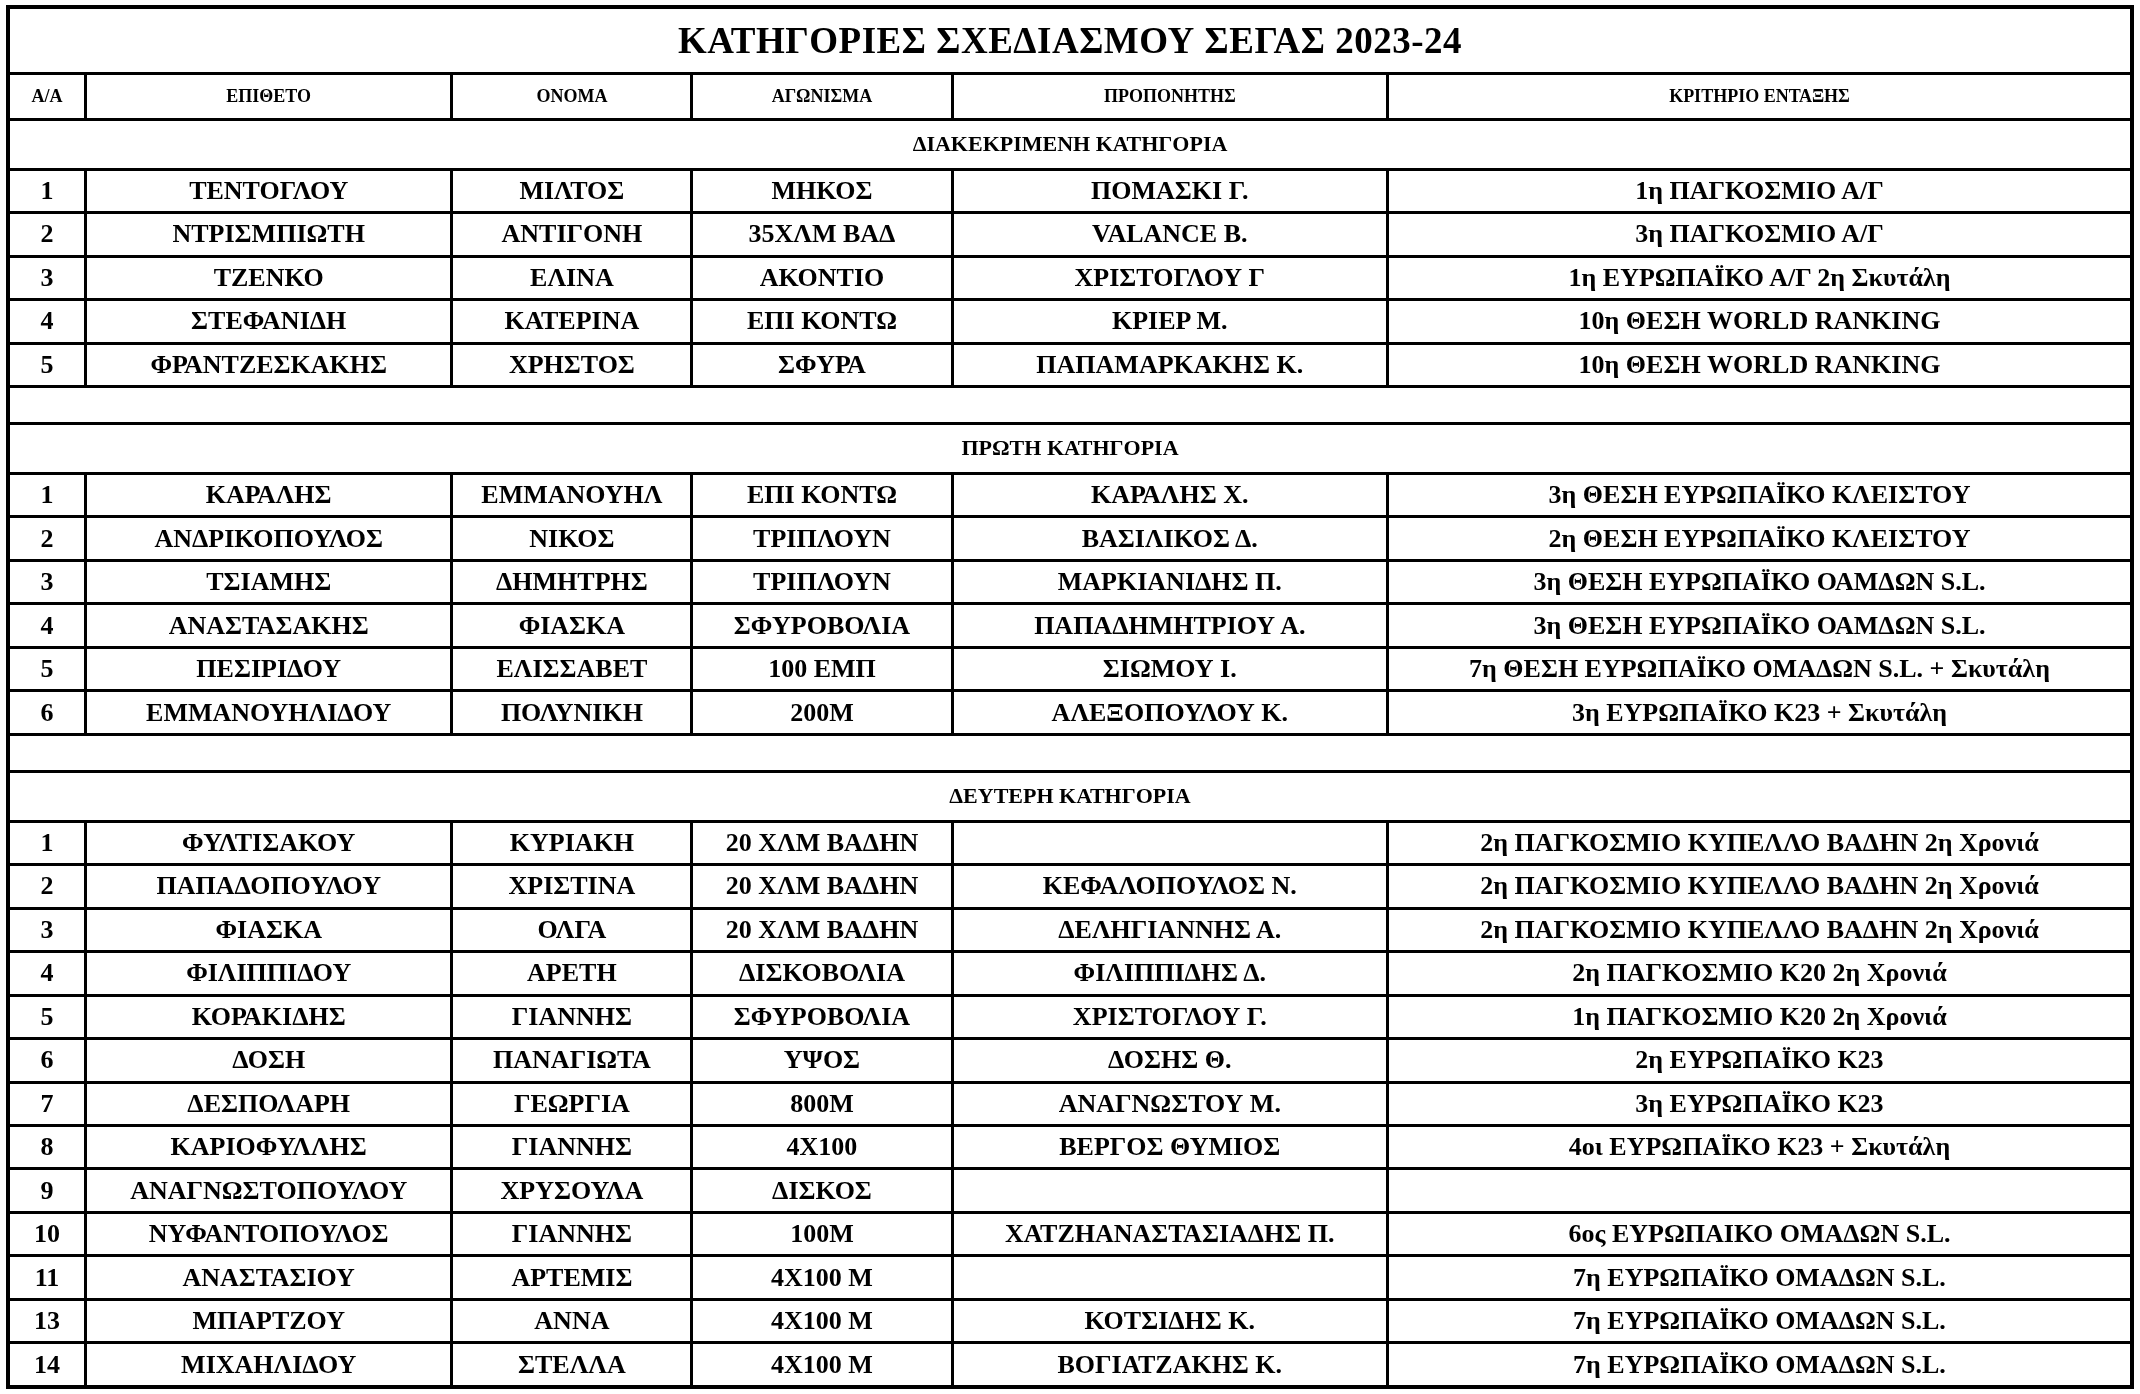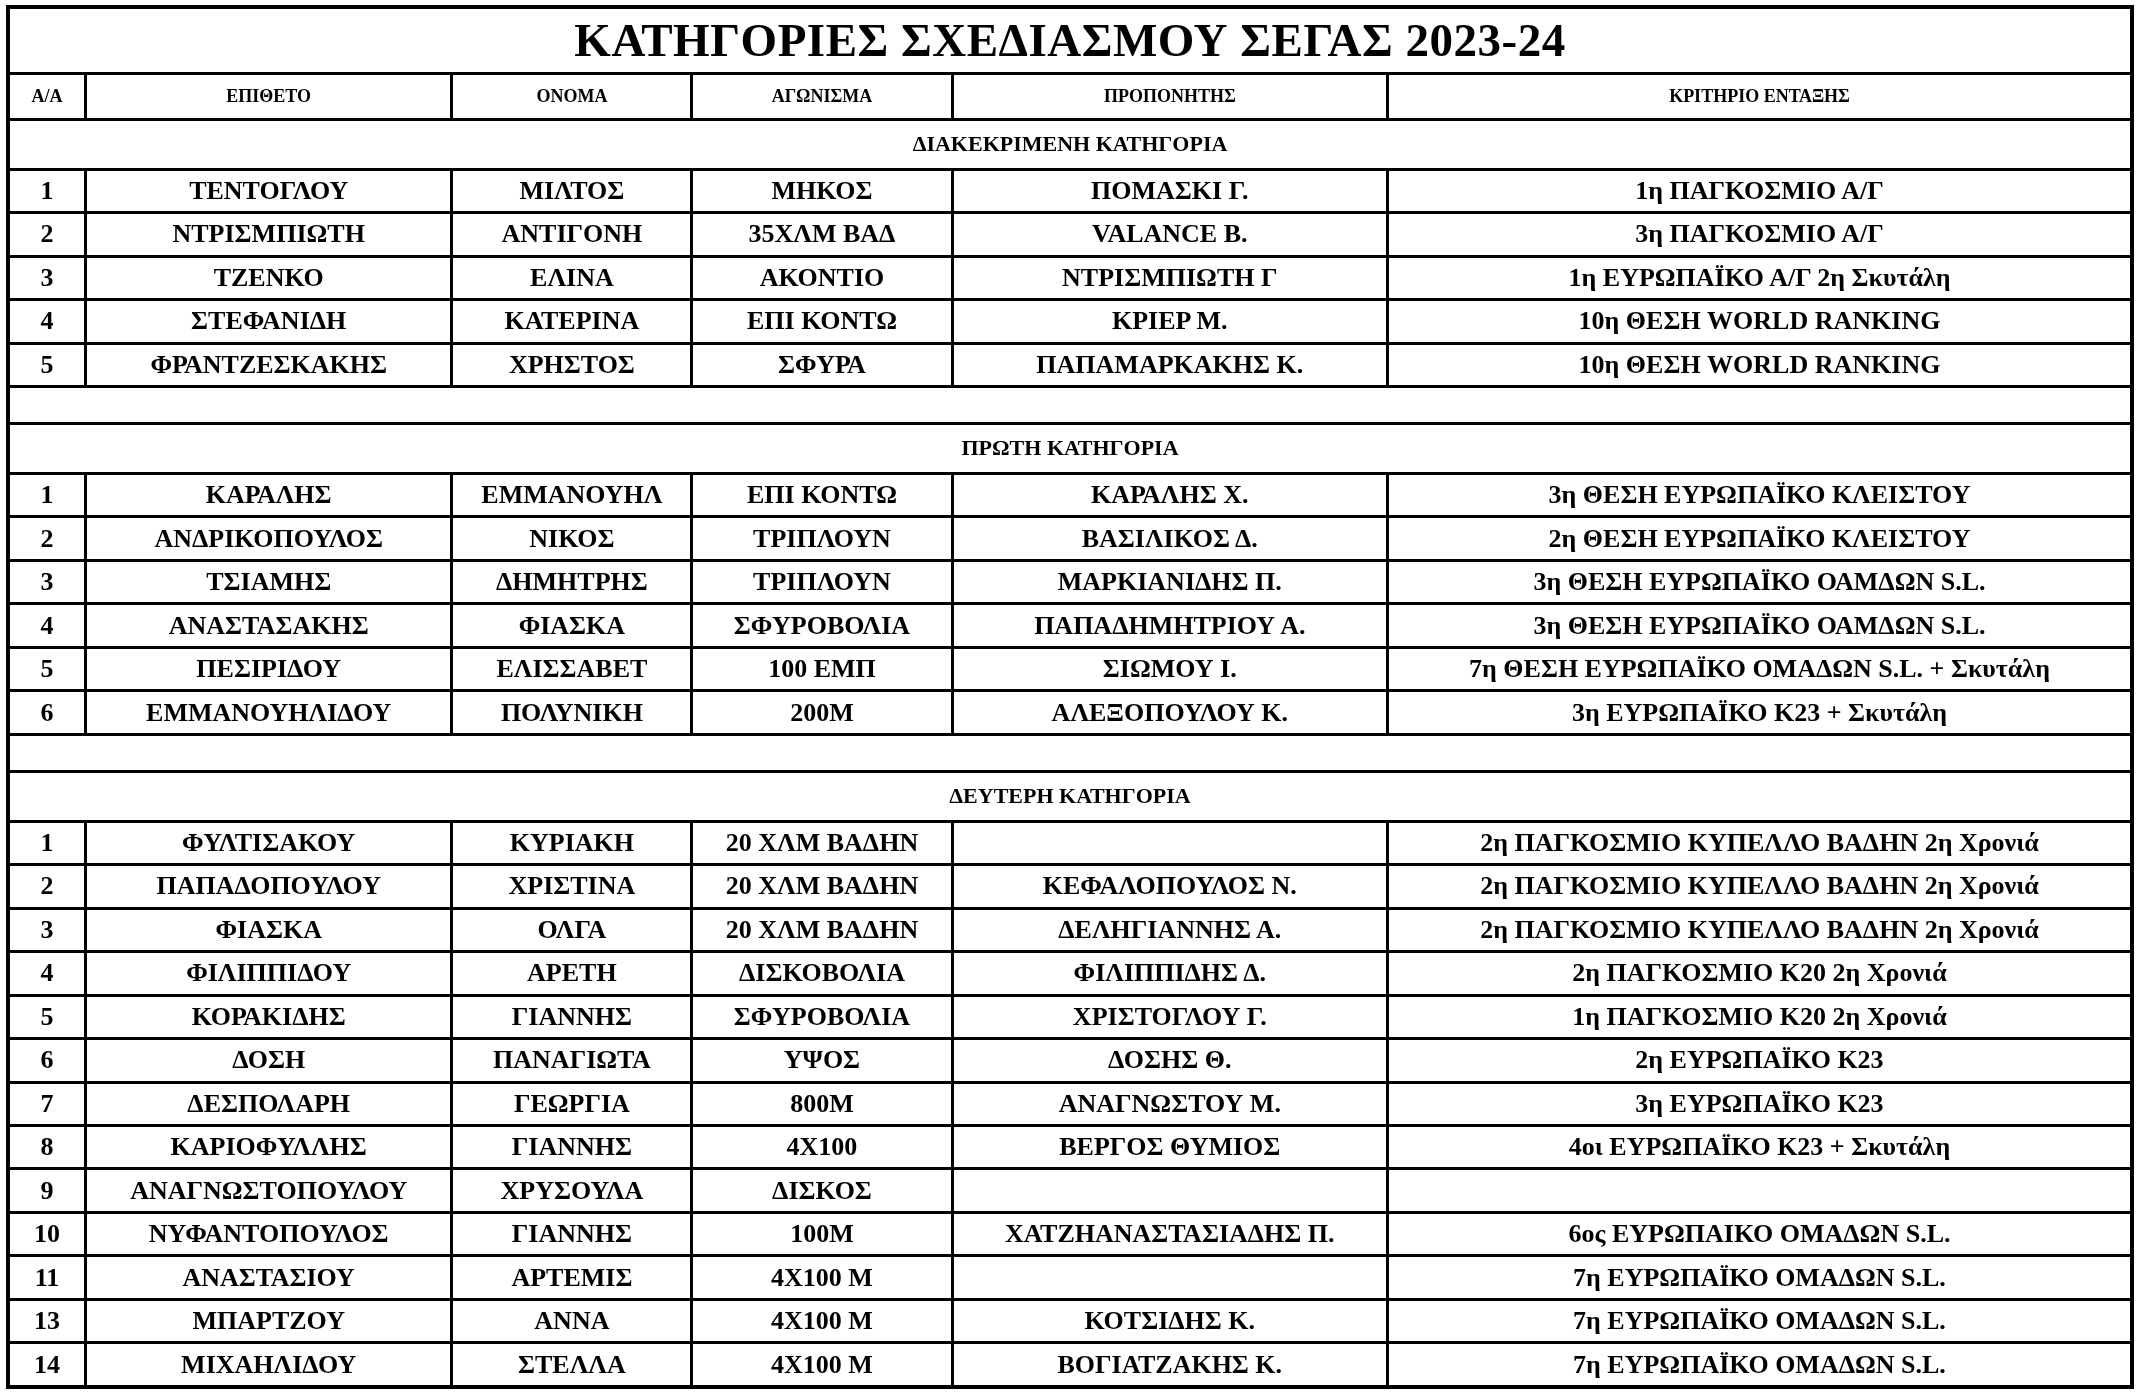--- a/index.html
+++ b/index.html
@@ -34,21 +34,21 @@
   }
   .col-aa       { width: 3.65%; }
   .col-surname  { width: 17.25%; }
   .col-name     { width: 11.3%; }
   .col-event    { width: 12.25%; }
   .col-coach    { width: 20.5%; }
   .col-criterion{ width: 35.05%; }
 
   td.title-cell {
     height: 56px;
-    font-size: 47px;
+    font-size: 37px;
     color: #2E74B5;
     letter-spacing: 0.5px;
   }
   th.colhead {
     height: 38px;
     font-size: 18px;
     color: #2E74B5;
   }
   td.section-cell {
     height: 42px;
@@ -106,21 +106,21 @@
           <td class="data-cell">ΑΝΤΙΓΟΝΗ</td>
           <td class="data-cell">35ΧΛΜ ΒΑΔ</td>
           <td class="data-cell">VALANCE B.</td>
           <td class="data-cell">3η ΠΑΓΚΟΣΜΙΟ Α/Γ</td>
         </tr>
         <tr>
           <td class="data-cell">3</td>
           <td class="data-cell">ΤΖΕΝΚΟ</td>
           <td class="data-cell">ΕΛΙΝΑ</td>
           <td class="data-cell">ΑΚΟΝΤΙΟ</td>
-          <td class="data-cell">ΝΤΡΙΣΜΠΙΩΤΗ Γ</td>
+          <td class="data-cell">ΧΡΙΣΤΟΓΛΟΥ Γ</td>
           <td class="data-cell">1η ΕΥΡΩΠΑΪΚΟ Α/Γ  2η Σκυτάλη</td>
         </tr>
         <tr>
           <td class="data-cell">4</td>
           <td class="data-cell">ΣΤΕΦΑΝΙΔΗ</td>
           <td class="data-cell">ΚΑΤΕΡΙΝΑ</td>
           <td class="data-cell">ΕΠΙ ΚΟΝΤΩ</td>
           <td class="data-cell">ΚΡΙΕΡ Μ.</td>
           <td class="data-cell">10η ΘΕΣΗ WORLD RANKING</td>
         </tr>

